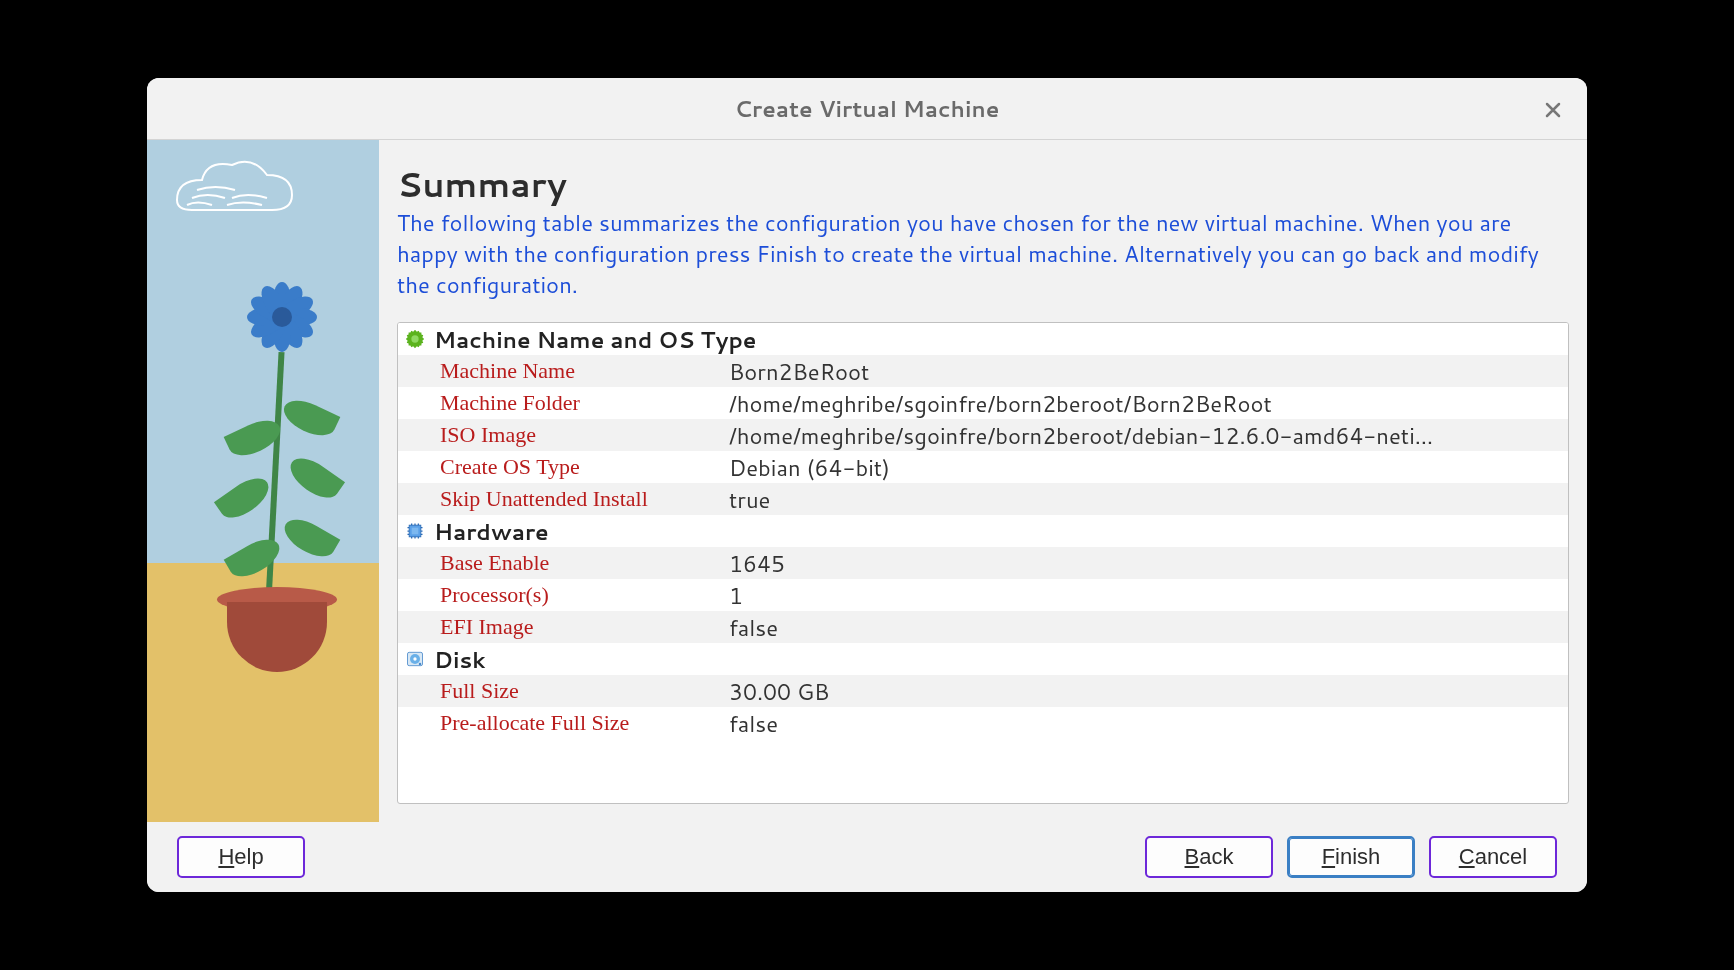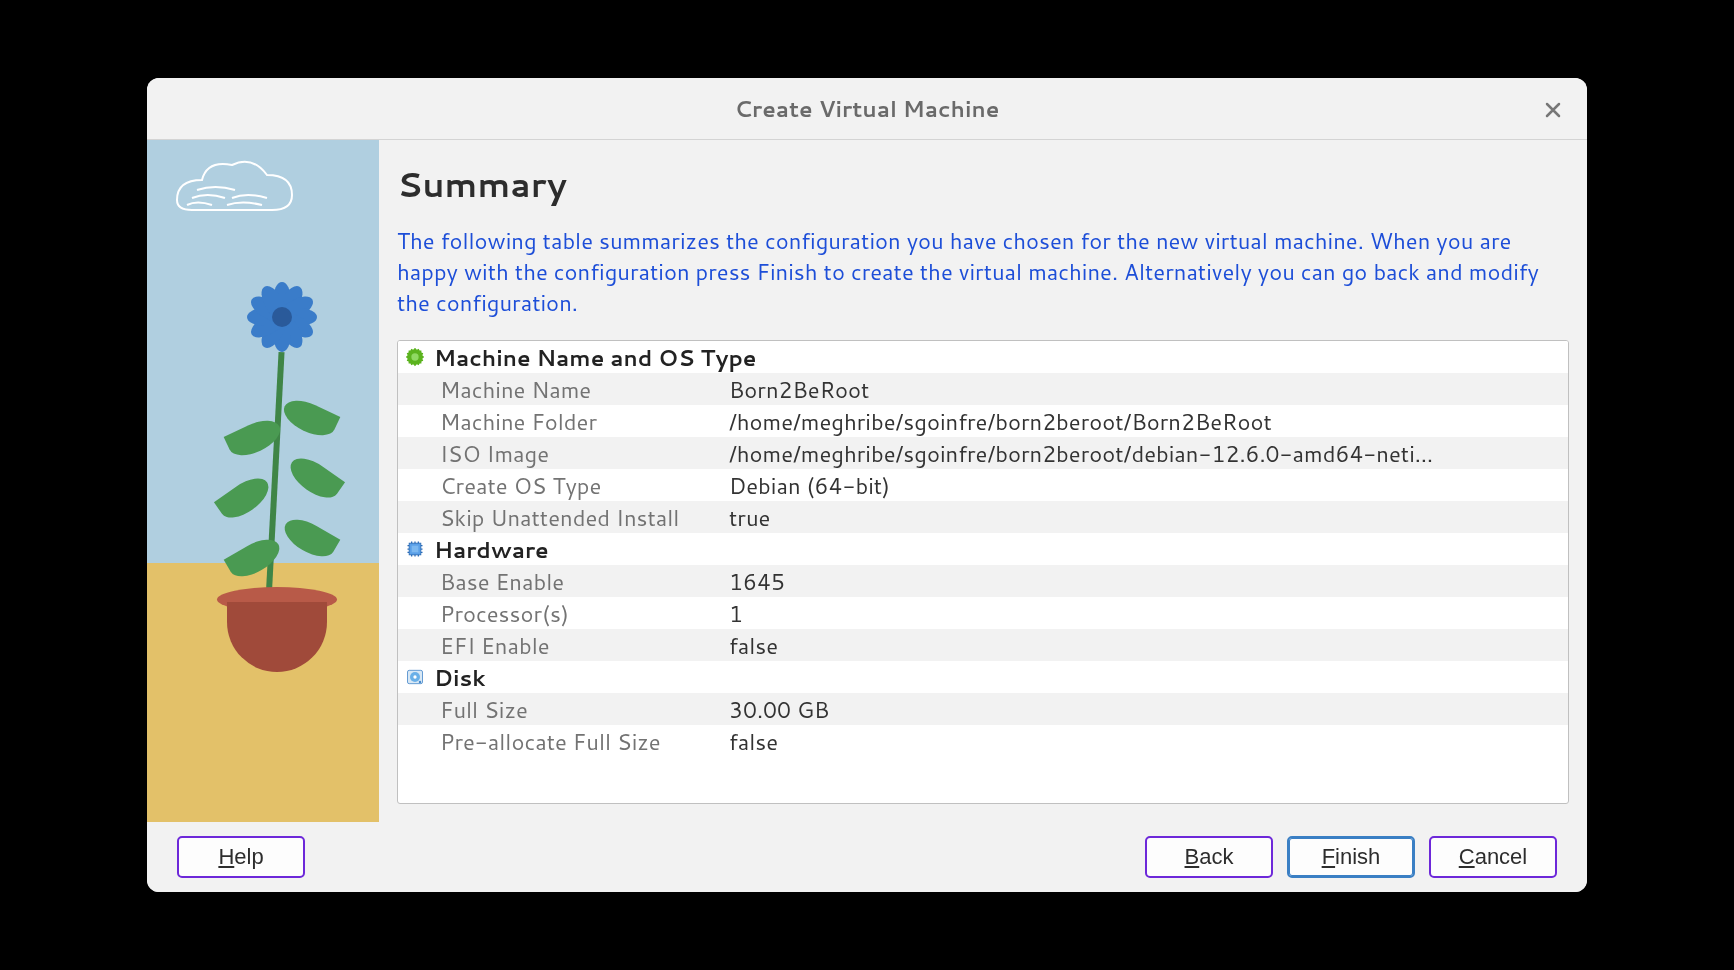--- a/index.html
+++ b/index.html
@@ -151,21 +151,20 @@
     .content-panel {
       flex: 1;
       padding: 20px 18px 18px 18px;
       display: flex;
       flex-direction: column;
     }
     .page-title {
       font-size: 34px;
       font-weight: 700;
       color: #2d2d2d;
-      margin-bottom: 18px;
     }
     .page-description {
       font-size: 22px;
       color: #1d4ed8;
       line-height: 1.4;
       margin-bottom: 22px;
       max-width: 1150px;
     }
     .summary-table {
       flex: 1;
@@ -191,22 +190,23 @@
       width: 22px;
       height: 22px;
       margin-right: 8px;
       display: inline-flex;
       align-items: center;
       justify-content: center;
     }
     .row-label {
       width: 325px;
       padding-left: 36px;
-      color: #737373;
+      color: #b91c1c;
       white-space: nowrap;
+      font-family: Liberation Serif, serif;
     }
     .row-value {
       flex: 1;
       color: #333;
       white-space: nowrap;
       overflow: hidden;
       text-overflow: ellipsis;
       padding-right: 6px;
     }
     .button-bar {
@@ -350,21 +350,21 @@
           </div>
           <div class="summary-row">
             <div class="row-label">Base Enable</div>
             <div class="row-value">1645</div>
           </div>
           <div class="summary-row">
             <div class="row-label">Processor(s)</div>
             <div class="row-value">1</div>
           </div>
           <div class="summary-row">
-            <div class="row-label">EFI Enable</div>
+            <div class="row-label">EFI Image</div>
             <div class="row-value">false</div>
           </div>
 
           <div class="summary-row section-header">
             <span class="section-icon icon-disk">
               <svg width="20" height="20" viewBox="0 0 24 24">
                   <rect x="3" y="4" width="18" height="16" rx="2" fill="#d8e8f5" stroke="#4a8acb"></rect>
                   <circle cx="12" cy="12" r="6" fill="#6ab0e8"></circle>
                   <circle cx="12" cy="12" r="2" fill="#fff"></circle>
                   <circle cx="18" cy="18" r="1.5" fill="#4a8acb"></circle>

